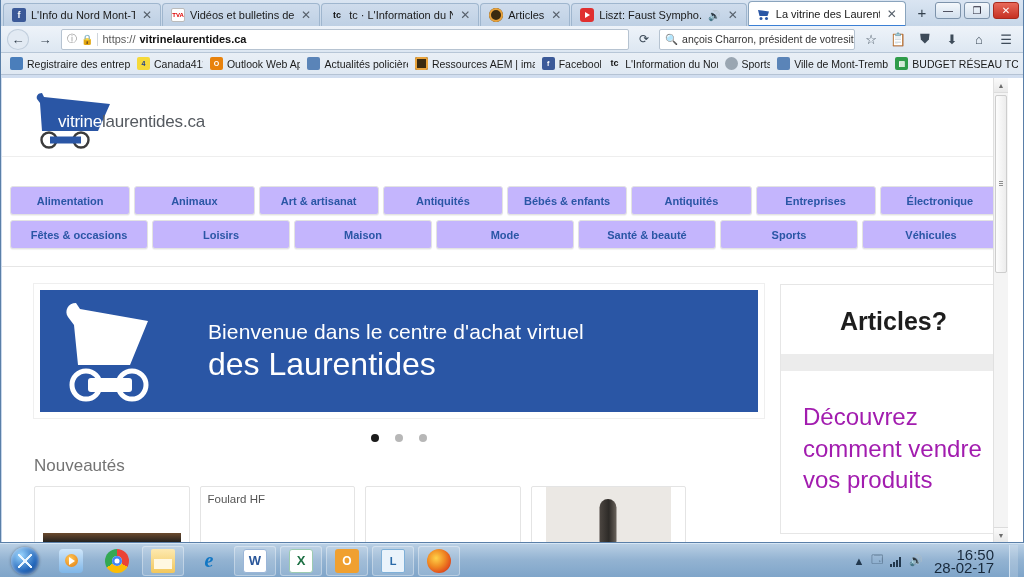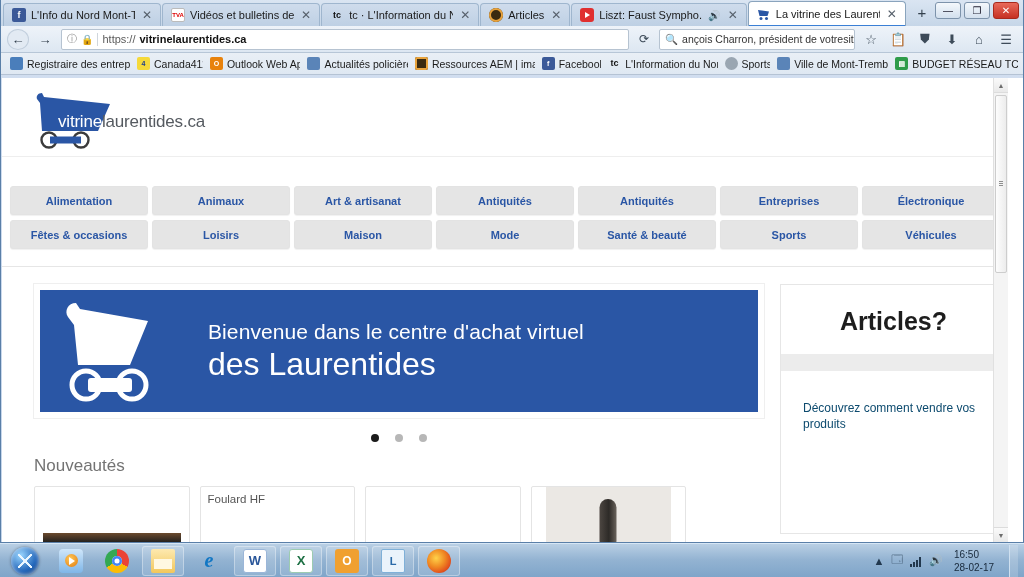--- a/index.html
+++ b/index.html
@@ -162,21 +162,21 @@
     position: absolute; left: 937px; top: 109px; width: 62px; height: 26px;
     background: #2a56a5; border-radius: 2px; color: #fff;
     display: flex; align-items: center; justify-content: center; font-size: 12px;
   }
 
   
   .catwrap { position: absolute; left: 0; top: 100px; width: 1006px; padding: 8px 8px 12px 8px;
              background: #fff; border-bottom: 1px solid #e6e6e6; }
   .catrow { display: flex; gap: 4px; margin-bottom: 5px; }
   .catbtn {
-    flex: 1 1 0; height: 29px; background: #e5e5e5;
+    flex: 1 1 0; height: 29px; background: #c4b5fd;
     border: 1px solid #e3e3e3; border-radius: 3px;
     box-shadow: 0 1px 1px rgba(0,0,0,0.06);
     display: flex; align-items: center; justify-content: center;
     font-size: 11px; font-weight: bold; color: #2a56a5; white-space: nowrap;
   }
 
   
   .main { position: absolute; left: 12px; top: 196px; width: 1006px; height: 270px; background:#fff; }
   .hero {
     position: absolute; left: 20px; top: 10px; width: 730px; height: 134px;
@@ -207,21 +207,21 @@
                        width: 17px; height: 44px; border-radius: 9px 9px 2px 2px;
                        background: linear-gradient(90deg,#4d4742,#2d2a27 55%,#6a635c); }
 
   
   .merch {
     position: absolute; left: 766px; top: 10px; width: 227px; height: 250px;
     background: #fff; border: 1px solid #e6e6e6;
   }
   .merch-title { padding: 22px 0 18px 0; text-align: center; font-size: 25px; font-weight: bold; color: #1d1d1d; }
   .merch-div { height: 17px; background: #ececec; }
-  .merch-body { padding: 30px 22px 0 22px; font-size: 12px; line-height: 1.32; color: #0c4a6e; }
+  .merch-body { padding: 30px 22px 0 22px; font-size: 24px; line-height: 1.32; color: #a21caf; }
 
   
   .pagescroll { position: absolute; right: 0; top: 0; width: 15px; height: 464px; background: #f4f4f4; border-left: 1px solid #e0e0e0; }
   .pagescroll .sb-up, .pagescroll .sb-dn {
     height: 15px; text-align: center; font-size: 7px; color: #6d6d6d; line-height: 15px;
     background: linear-gradient(#fafafa,#e9e9e9); border-bottom: 1px solid #dcdcdc;
   }
   .pagescroll .sb-dn { border-bottom: none; border-top: 1px solid #dcdcdc; position: absolute; bottom: 0; left:0; right:0; }
   .pagescroll .sb-thumb {
     position: absolute; left: 1px; right: 1px; top: 17px; height: 178px;
@@ -278,21 +278,21 @@
   .ic-ie { background: transparent; color: #1277c4; font-size: 20px; font-style: italic; font-family:"Liberation Serif",serif; line-height: 23px; }
   .ic-word { background: #fff; color: #2b579a; border: 1px solid #9bb6d8; font-size: 13px; line-height:22px; }
   .ic-excel { background: #fff; color: #1d7044; border: 1px solid #9ccbb0; font-size: 13px; line-height:22px; }
   .ic-outlook { background: #f0a030; border-radius:3px; color:#fff; font-size:12px; line-height:24px; }
   .ic-lync { background: #eaf3fb; border: 1px solid #7fb0d8; border-radius:2px; color:#2a6aa8; font-size:11px; line-height:22px; }
   .ic-ff { border-radius:50%;
       background: radial-gradient(circle at 38% 38%, #ffd24a 0%, #f08a23 42%, #e2521d 70%, #9c2b13 100%); }
 
   .tray { margin-left: auto; display: flex; align-items: center; gap: 7px; padding-right: 6px; }
   .tray-ic { font-size: 11px; color: #22384e; }
-  .trayclock { text-align: left; font-size: 10px; color: #18293b; line-height: 13px; padding: 0 4px; }
+  .trayclock { text-align: right; font-size: 15px; color: #18293b; line-height: 13px; padding: 0 4px; }
   .showdesk { width: 9px; height: 32px; margin-left: 4px; border-left: 1px solid #cfe0f0; background: rgba(255,255,255,0.18); }
 
   .bars { display:inline-block; width:12px; height:10px; position:relative; vertical-align:middle; }
   .bars i { position:absolute; bottom:0; width:2px; background:#22384e; }
   .bars i:nth-child(1){ left:0; height:3px; }
   .bars i:nth-child(2){ left:3px; height:5px; }
   .bars i:nth-child(3){ left:6px; height:7px; }
   .bars i:nth-child(4){ left:9px; height:10px; }
 </style>
 </head>
@@ -451,20 +451,21 @@
         <div class="searchbtn">
           <span>🔍</span>
         </div>
 
         <div class="catwrap">
           <div class="catrow">
             <div class="catbtn">Alimentation</div>
             <div class="catbtn">Animaux</div>
             <div class="catbtn">Art &amp; artisanat</div>
             <div class="catbtn">Antiquités</div>
+            <div class="catbtn">Bébés &amp; enfants</div>
             <div class="catbtn">Antiquités</div>
             <div class="catbtn">Entreprises</div>
             <div class="catbtn">Électronique</div>
           </div>
           <div class="catrow">
             <div class="catbtn">Fêtes &amp; occasions</div>
             <div class="catbtn">Loisirs</div>
             <div class="catbtn">Maison</div>
             <div class="catbtn">Mode</div>
             <div class="catbtn">Santé &amp; beauté</div>

